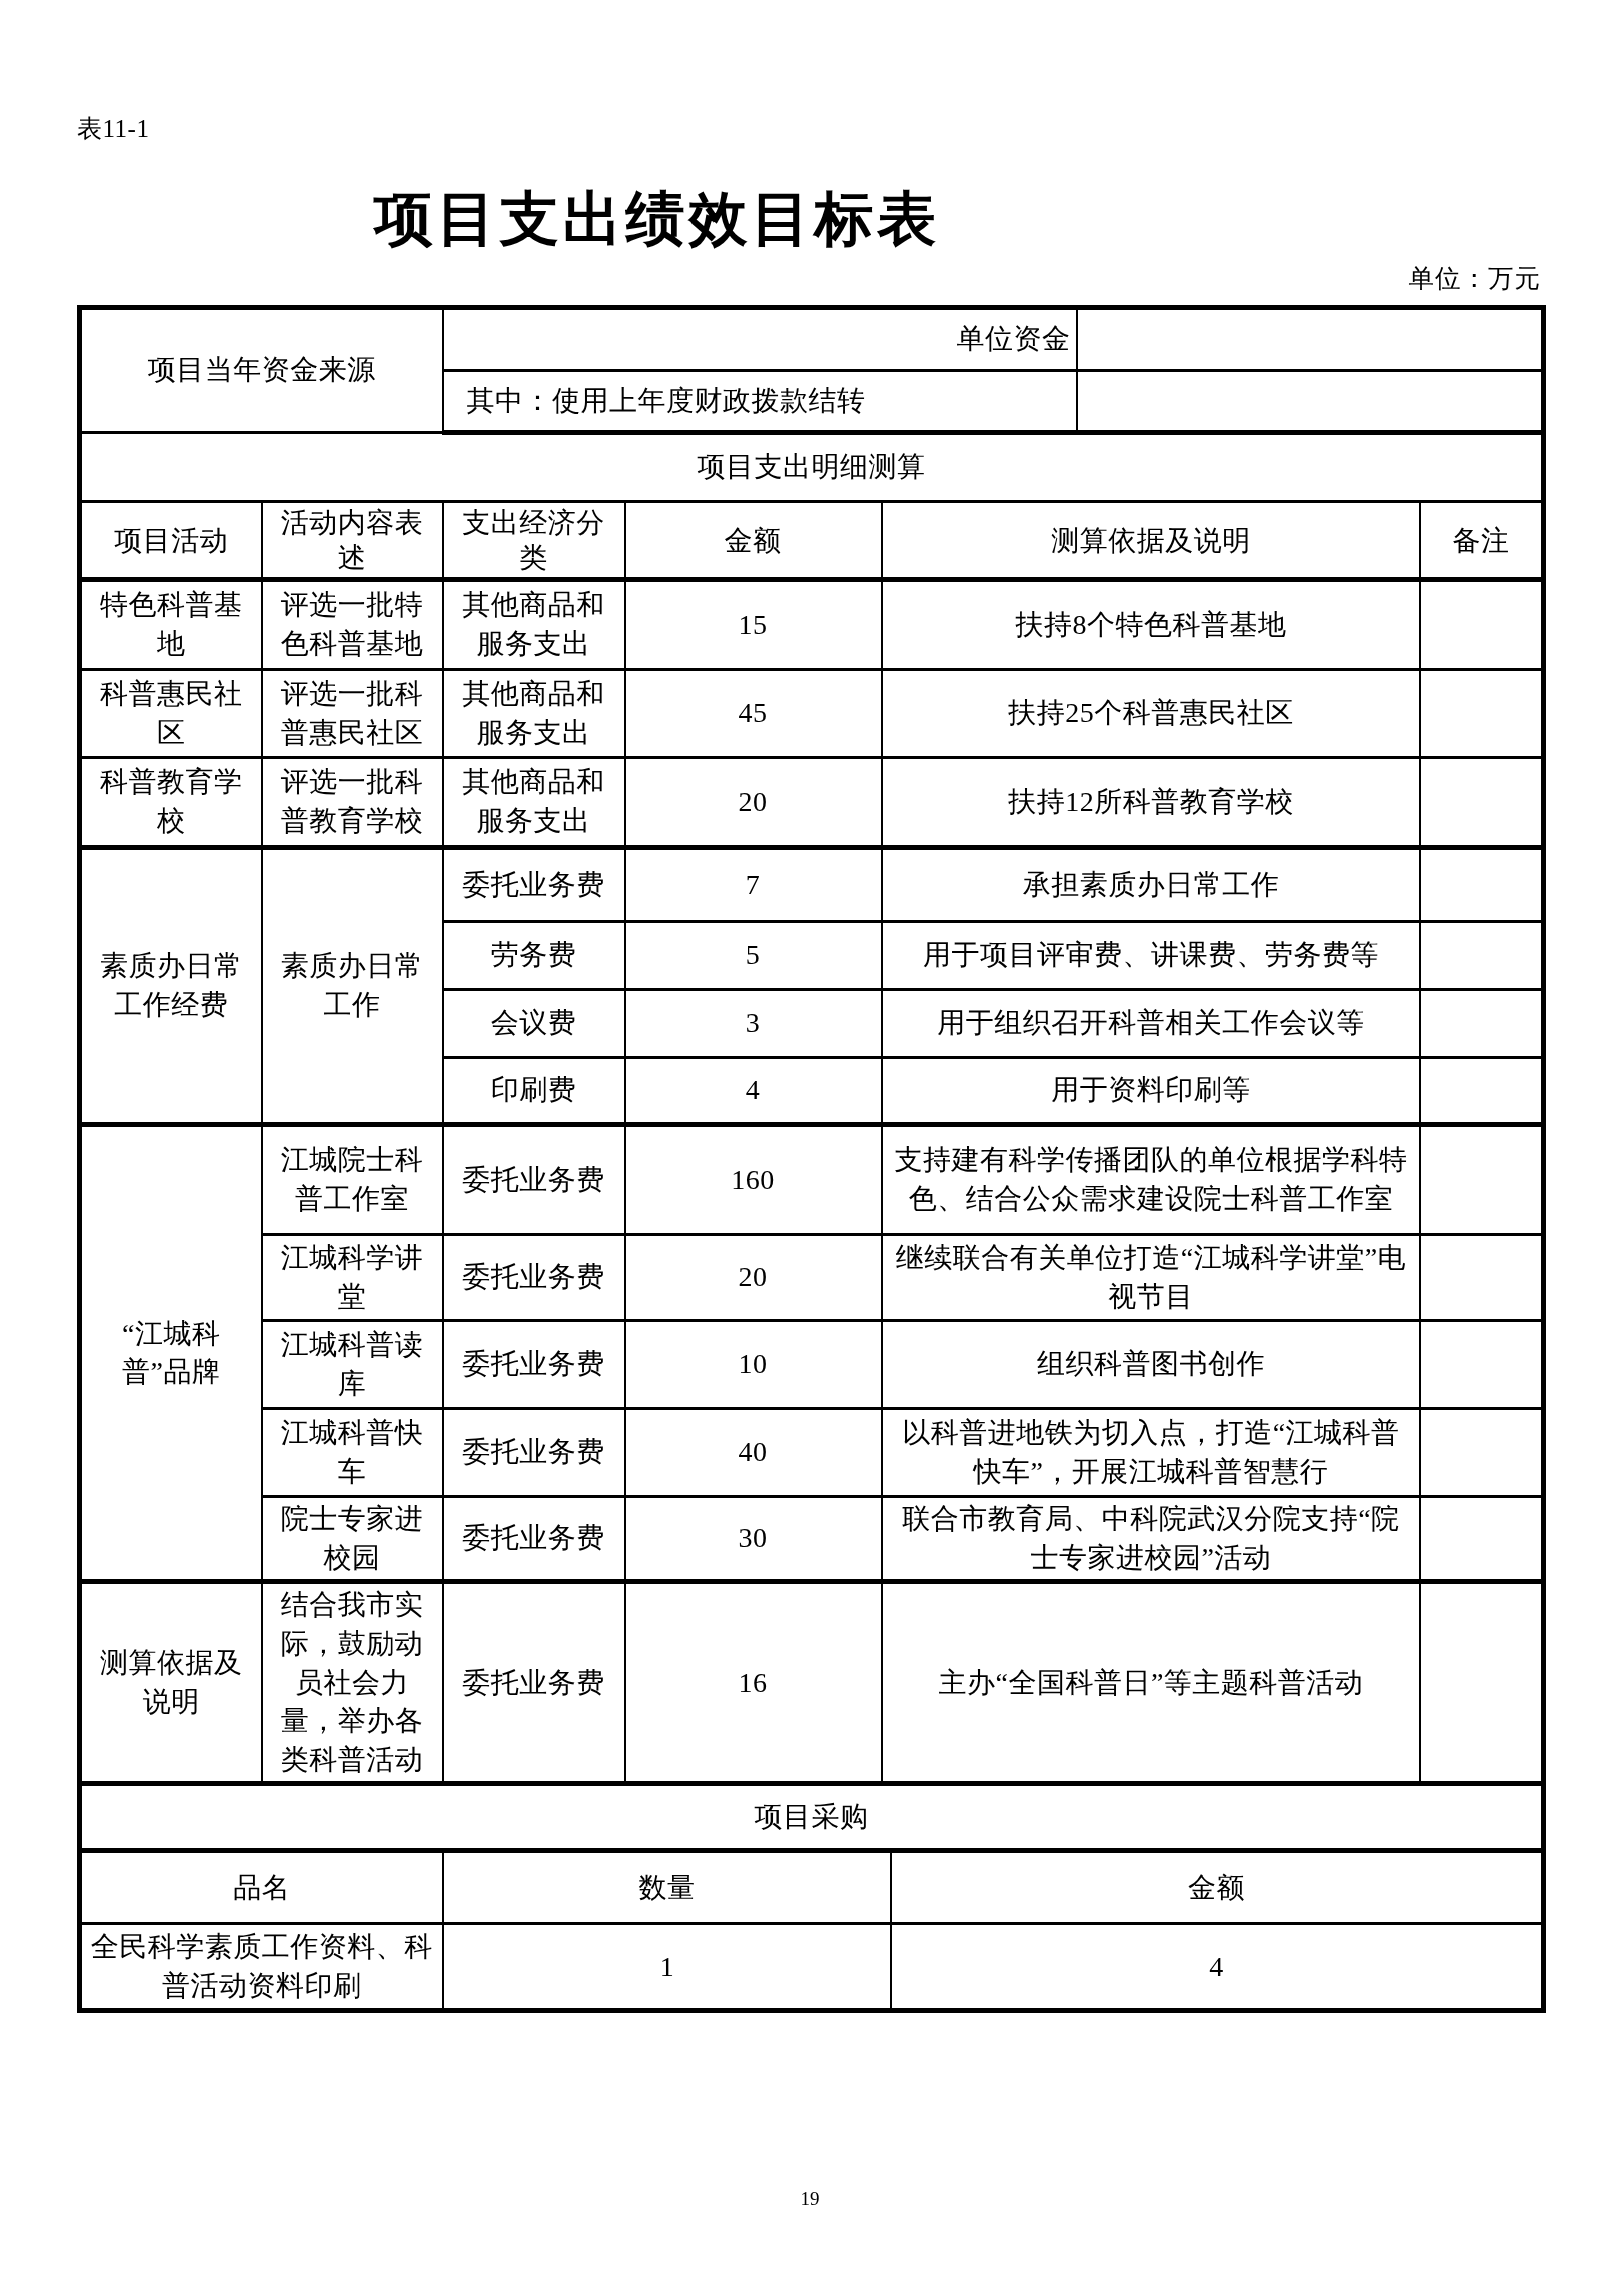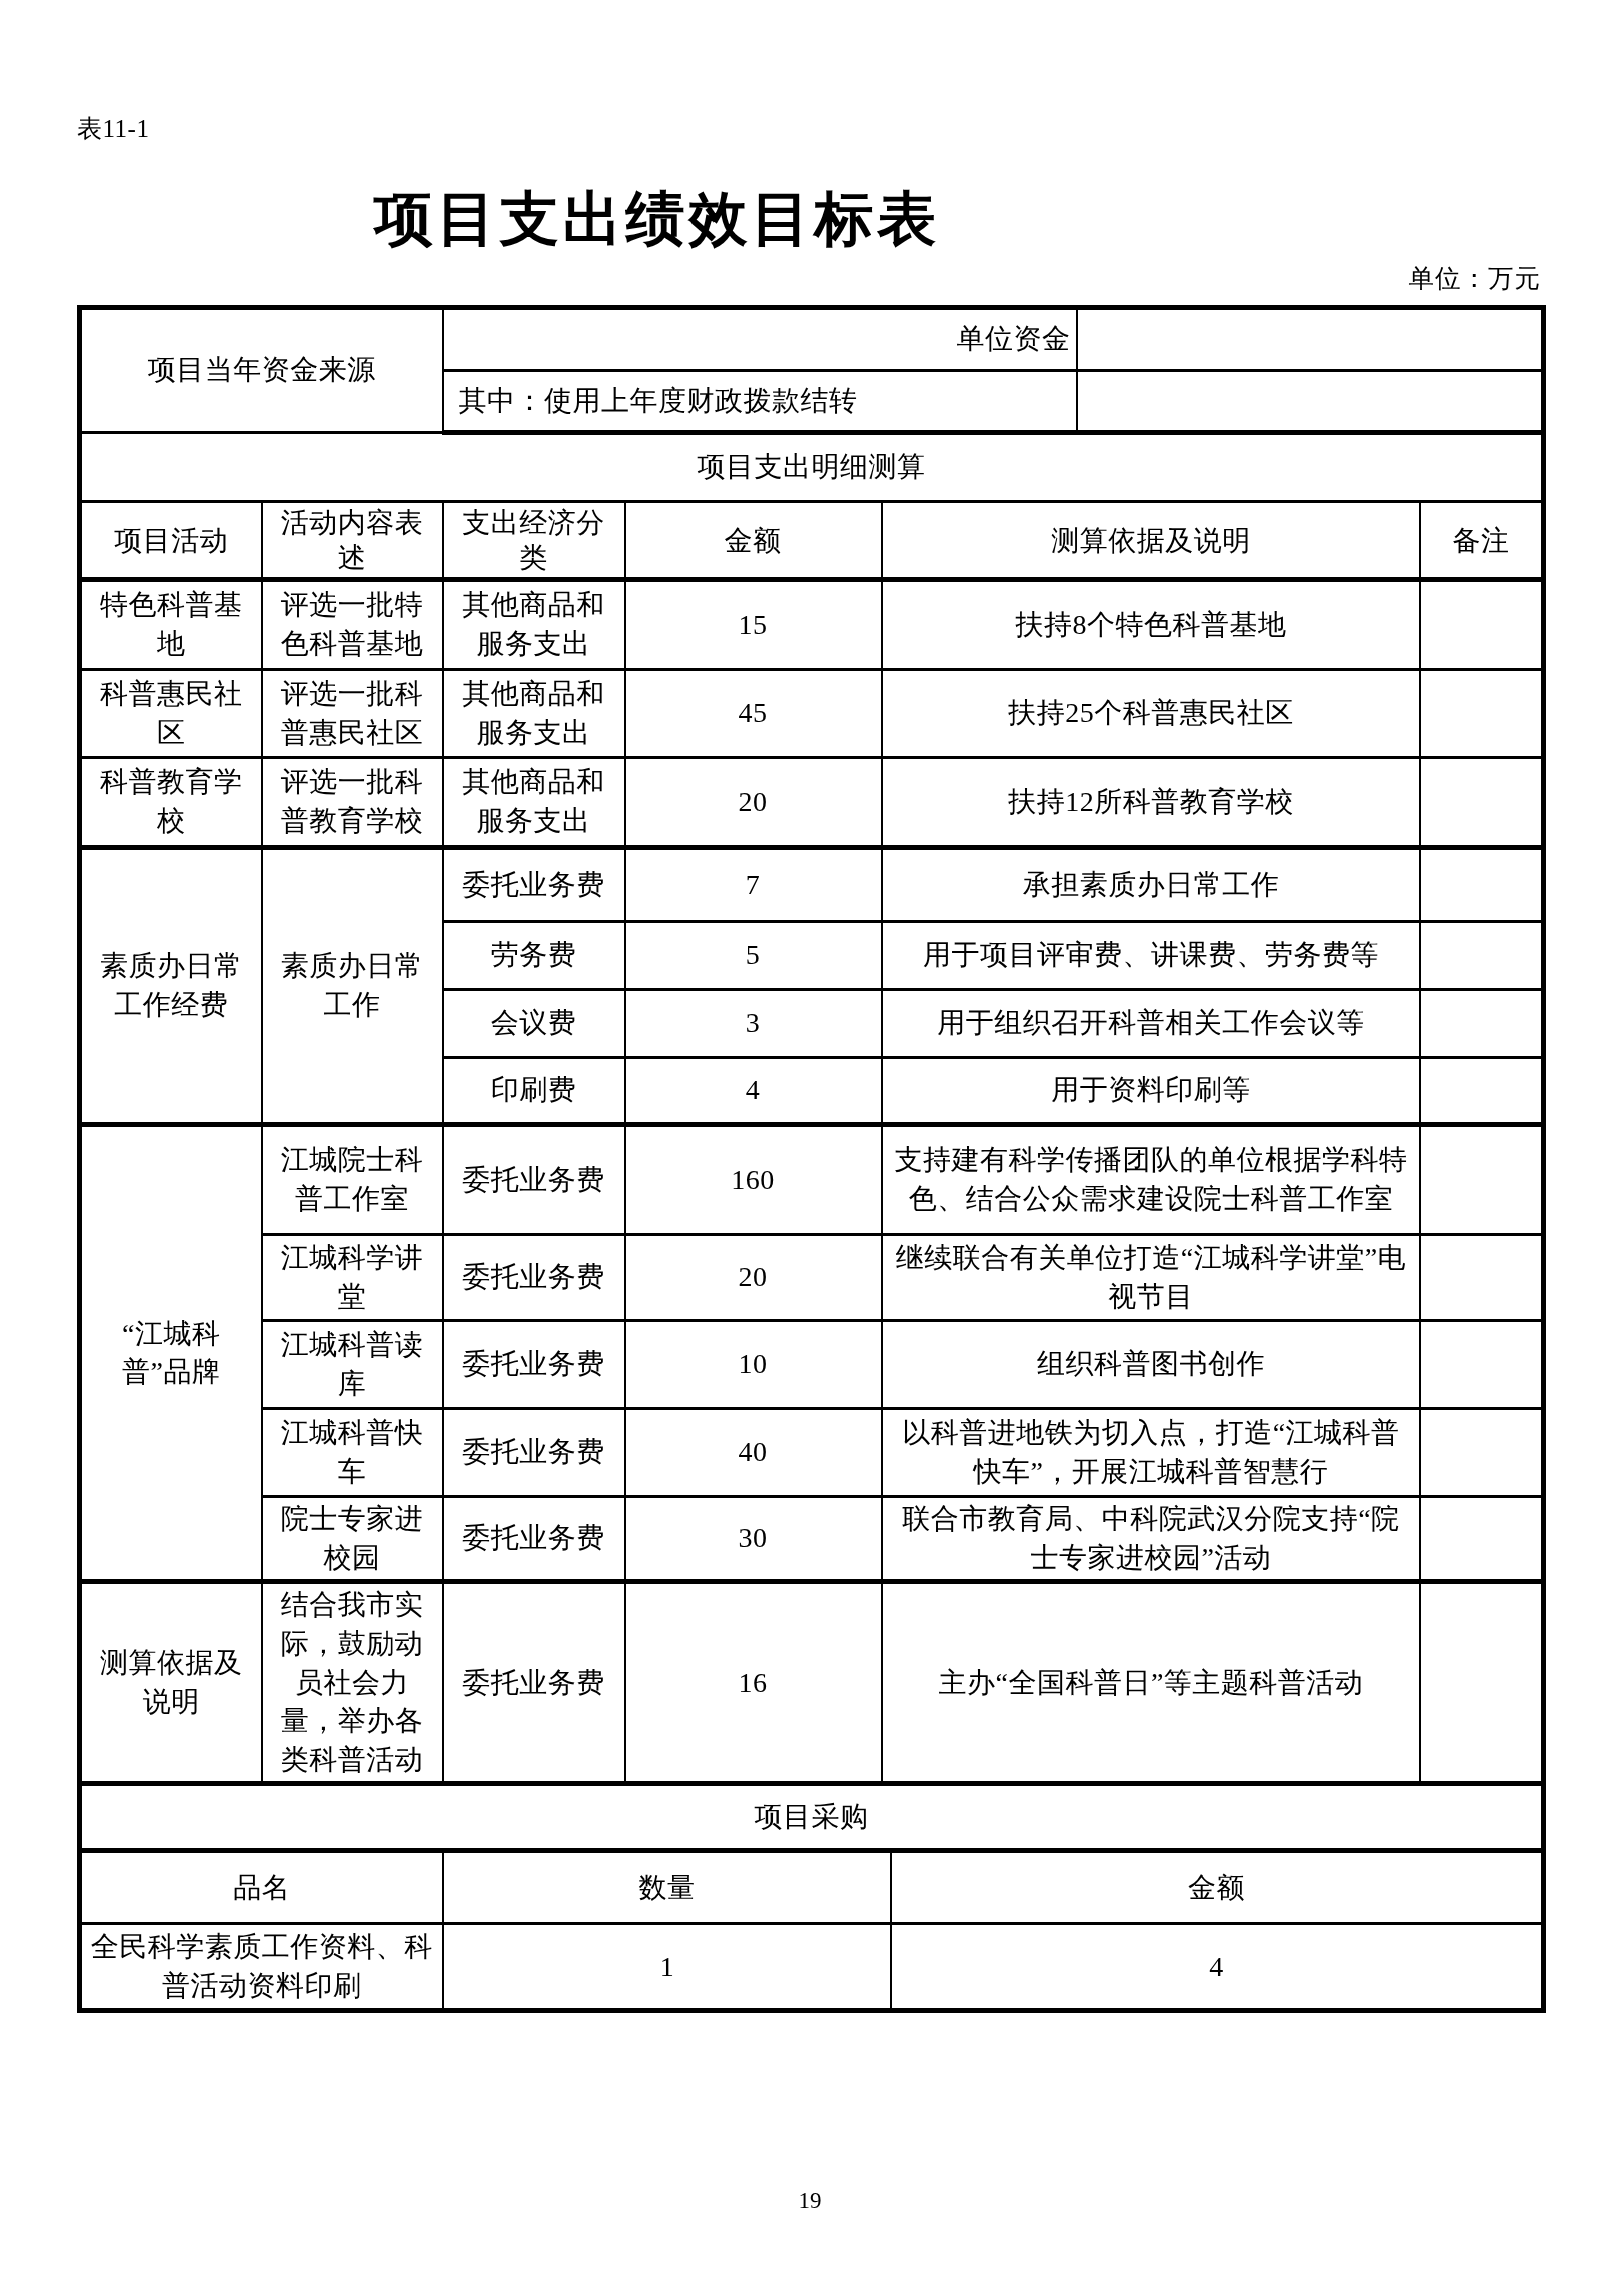--- a/index.html
+++ b/index.html
@@ -37,27 +37,27 @@
     border-bottom:3.9px solid #000;
     font-size:28px;
     letter-spacing:0.5px;
     line-height:1.38;
     text-align:center;
     vertical-align:middle;
     padding:2px 5.9px;
     overflow:hidden;
   }
   table.main td.al  { text-align:right; padding-left:14.7px; }
-  table.main td.al2 { text-align:left; padding-left:15px; }
+  table.main td.al2 { text-align:left; padding-left:23px; }
   tr.heavy-top td    { border-top-width:5.9px; }
   tr.heavy-bottom td { border-bottom-width:5.9px; }
   tr.hdr td { line-height:1.25; }
   .page-number {
     position:absolute; left:0; top:2188px; width:1620px;
-    text-align:center; font-size:23px;
+    text-align:center; font-size:19px;
   }
 </style>
 </head>
 <body>
 
 <div class="page">
 
   <div class="form-code">表11-1</div>
   <h1 class="doc-title">项目支出绩效目标表</h1>
   <div class="unit-note">单位：万元</div>

